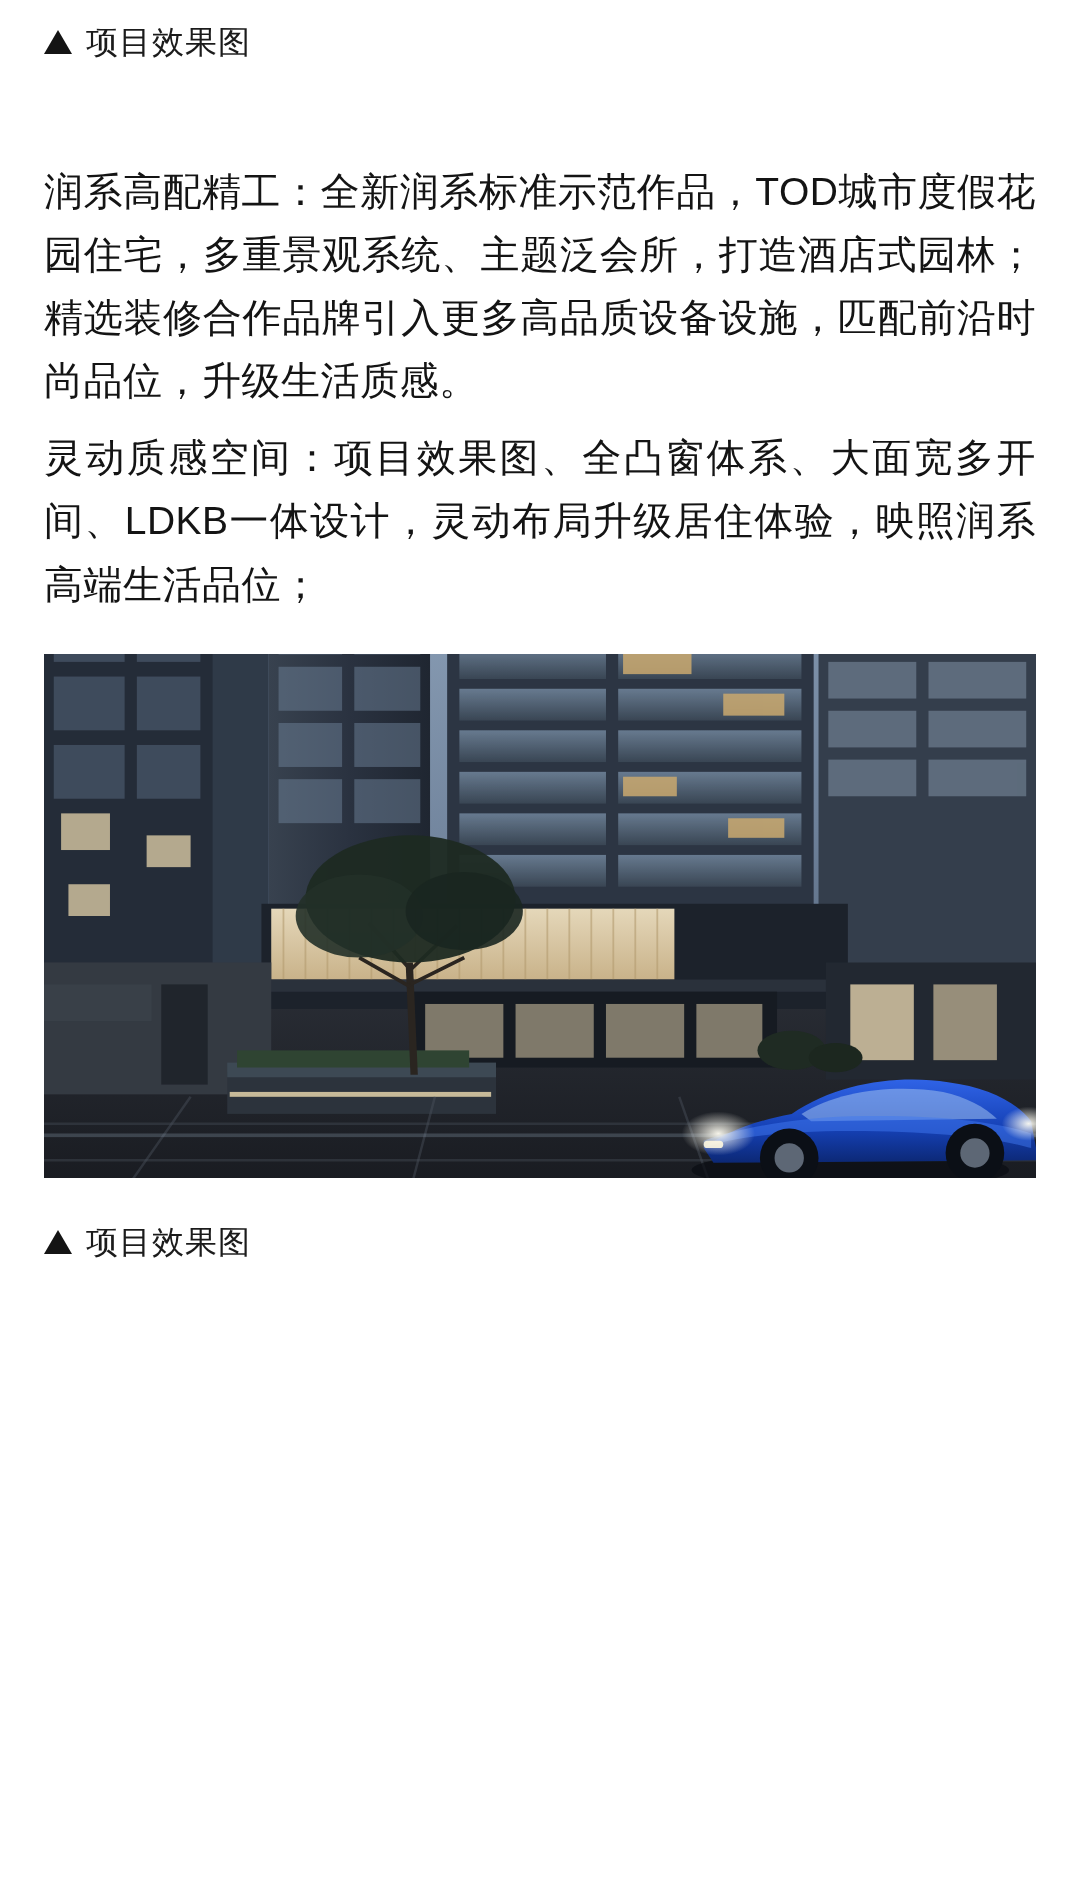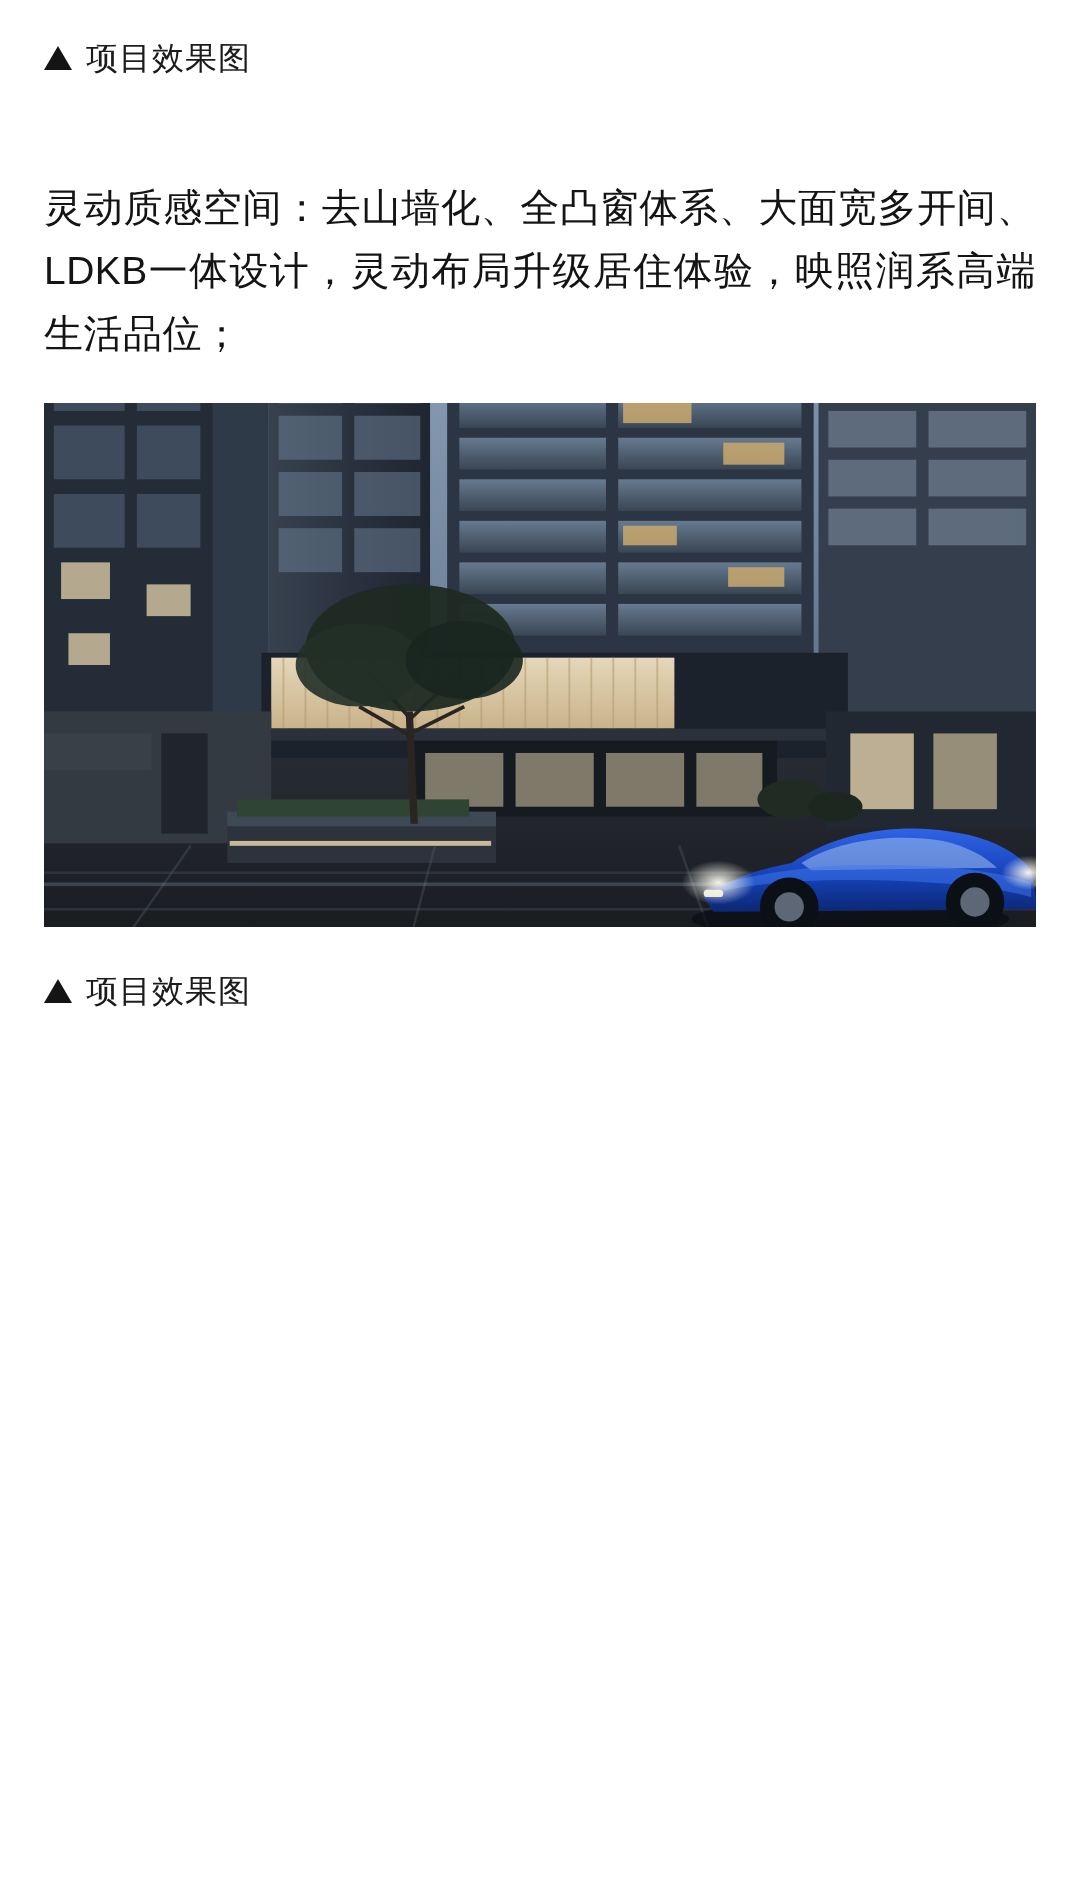--- a/index.html
+++ b/index.html
@@ -11,21 +11,21 @@
     width: 1080px;
     min-height: 1881px;
     font-family: "Liberation Sans", "DejaVu Sans", sans-serif;
     color: #1b1b1b;
     -webkit-font-smoothing: antialiased;
   }
   .page {
     width: 1080px;
     min-height: 1881px;
     box-sizing: border-box;
-    padding: 16px 44px;
+    padding: 0 44px;
     position: relative;
     background: #ffffff;
   }
 
   
   .caption {
     display: flex;
     align-items: center;
     gap: 14px;
     font-size: 32px;
@@ -82,21 +82,22 @@
 <body>
 
 <div class="page">
 
   <div class="caption caption-top">
     <span class="tri"></span>
     <span>项目效果图</span>
   </div>
 
   <div class="body-block">
-    <p class="para">灵动质感空间：去山墙化、全凸窗体系、大面宽多开间、LDKB一体设计，灵动布局升级居住体验，映照润系高端生活品位；</p>
+    <p class="para">润系高配精工：全新润系标准示范作品，TOD城市度假花园住宅，多重景观系统、主题泛会所，打造酒店式园林；精选装修合作品牌引入更多高品质设备设施，匹配前沿时尚品位，升级生活质感。</p>
+    <p class="para">灵动质感空间：项目效果图、全凸窗体系、大面宽多开间、LDKB一体设计，灵动布局升级居住体验，映照润系高端生活品位；</p>
   </div>
 
   <figure class="render-figure" style="margin:38px 0 0 0;">
     <svg class="render-canvas" viewBox="0 0 812 524" preserveAspectRatio="xMidYMid slice">
       <defs>
         <linearGradient id="skyGrad" x1="0" y1="0" x2="0.3" y2="1">
           <stop offset="0%" stop-color="#8fa3ba"></stop>
           <stop offset="55%" stop-color="#6d8099"></stop>
           <stop offset="100%" stop-color="#4b5a6d"></stop>
         </linearGradient>

